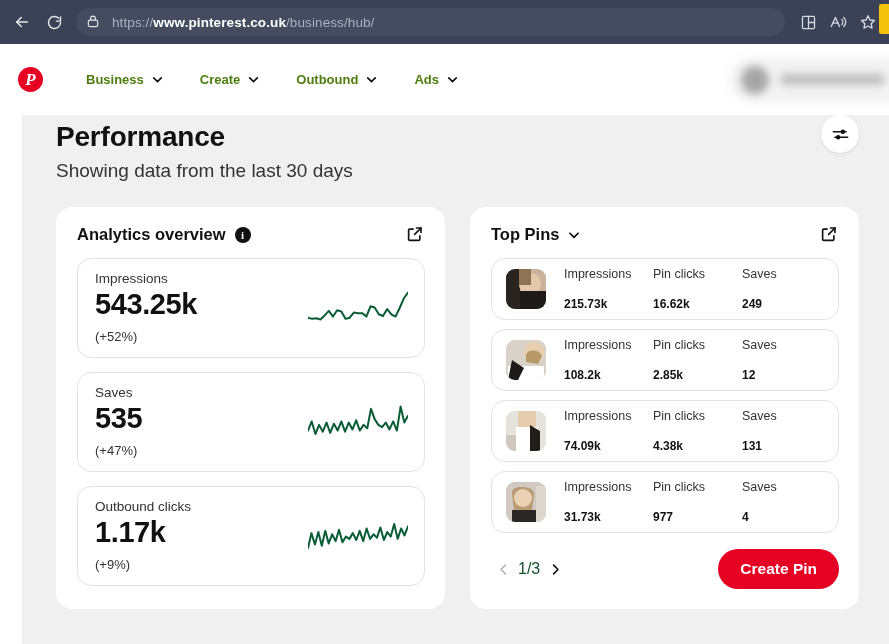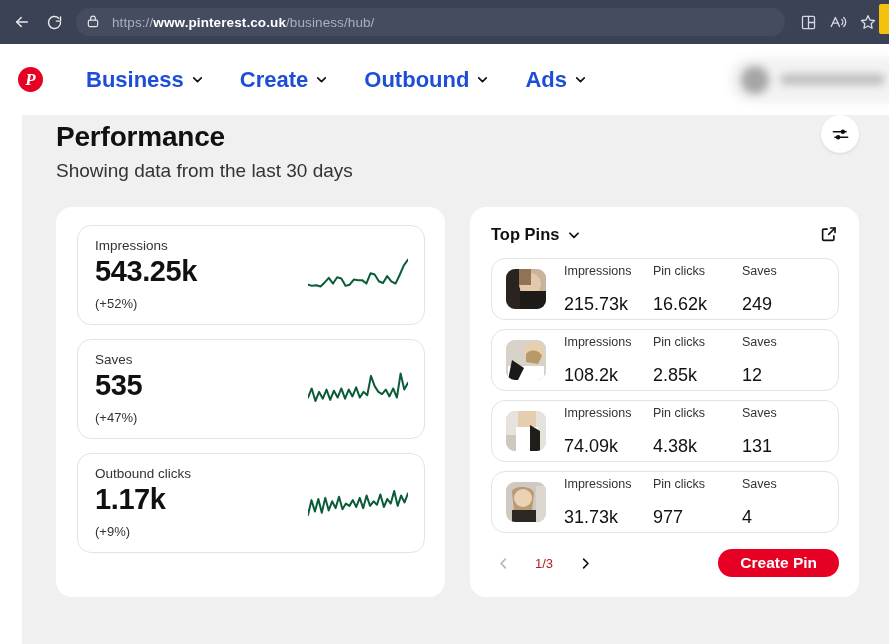--- a/index.html
+++ b/index.html
@@ -77,23 +77,23 @@
     color: #fff;
     display: flex; align-items: center; justify-content: center;
     font-family: "Liberation Serif", serif;
     font-weight: 700;
     font-size: 17px;
     margin-right: 9px;
     font-style: italic;
   }
   .nav-item {
     display: flex; align-items: center;
-    font-size: 22px;
-    font-weight: 700;
-    color: #1d4ed8;
+    font-size: 13px;
+    font-weight: 700;
+    color: #4d7c0f;
     margin-right: 36px;
     white-space: nowrap;
   }
   .nav-item .caret { margin-left: 7px; display: flex; }
   .account-chip {
     position: absolute;
     right: -30px; top: 50%;
     transform: translateY(-50%);
     width: 190px; height: 46px;
     background: #f3f3f3;
@@ -229,50 +229,50 @@
     border-radius: 9px;
     flex: 0 0 auto;
     margin-right: 18px;
     overflow: hidden;
     background: #ddd;
   }
   .pin-stats { display: flex; flex: 1 1 auto; min-width: 0; }
   .pin-stat { width: 89px; flex: 0 0 auto; }
   .pin-stat-label { font-size: 12.5px; color: #333333; }
   .pin-stat-value {
-    font-size: 18px;
+    font-size: 12px;
     color: #111111;
-    font-weight: 400;
+    font-weight: 700;
     margin-top: 16px;
   }
 
   
   .pin-footer {
     display: flex;
     align-items: center;
     margin-top: 16px;
   }
   .pager { display: flex; align-items: center; }
   .pager-btn {
     width: 24px; height: 24px;
     display: flex; align-items: center; justify-content: center;
   }
   .pager-btn.disabled { color: #b5b5b5; }
   .pager-label {
-    font-size: 13px;
-    color: #b91c1c;
-    margin: 0 20px;
+    font-size: 16px;
+    color: #14532d;
+    margin: 0 3px;
   }
   .create-pin {
     margin-left: auto;
     background: #e60023;
     color: #ffffff;
     border: none;
     border-radius: 22px;
-    height: 28px;
+    height: 40px;
     padding: 0 22px;
     font-size: 15.5px;
     font-weight: 700;
     font-family: "Liberation Sans", sans-serif;
     cursor: pointer;
   }
 </style>
 </head>
 <body>
 
@@ -383,20 +383,31 @@
             <line x1="5" y1="15.5" x2="21" y2="15.5"></line>
           <circle cx="15" cy="8.5" r="2.8" fill="#111" stroke="none"></circle>
             <circle cx="9" cy="15.5" r="2.8" fill="#111" stroke="none"></circle>
         </svg>
       </div>
     </div>
 
     <div class="cards">
 
       <div class="card">
+        <div class="card-head">
+          <span class="card-title">Analytics overview</span>
+          <span class="info-dot">i</span>
+          <span class="ext-link">
+            <svg width="18" height="18" viewBox="0 0 24 24" fill="none" stroke="#111" stroke-width="2.2" stroke-linecap="round" stroke-linejoin="round">
+                <path d="M14 4h6v6"></path>
+                <path d="M20 4 11.5 12.5"></path>
+                <path d="M18.5 14.5V19a1.5 1.5 0 0 1-1.5 1.5H5A1.5 1.5 0 0 1 3.5 19V7A1.5 1.5 0 0 1 5 5.5h4.5"></path>
+              </svg>
+          </span>
+        </div>
 
         <div class="metric">
           <div class="metric-text">
             <div class="metric-label">Impressions</div>
             <div class="metric-value">543.25k</div>
             <div class="metric-delta">(+52%)</div>
           </div>
           <svg class="spark" viewBox="0 0 100 46" preserveAspectRatio="none">
               <polyline points="0.00,32.71 4.17,33.86 8.33,33.29 12.50,34.43 16.67,30.43 20.83,25.86 25.00,31.57 29.17,25.29 33.33,26.43 37.50,33.86 41.67,32.71 45.83,27.57 50.00,28.14 54.17,28.14 58.33,31.57 62.50,21.29 66.67,22.43 70.83,29.29 75.00,31.00 79.17,24.14 83.33,29.29 87.50,31.57 91.67,23.00 95.83,13.29 100.00,7.57" fill="none" stroke="#0a5c36" stroke-width="2" stroke-linecap="round" stroke-linejoin="round" vector-effect="non-scaling-stroke"></polyline>
             </svg>

